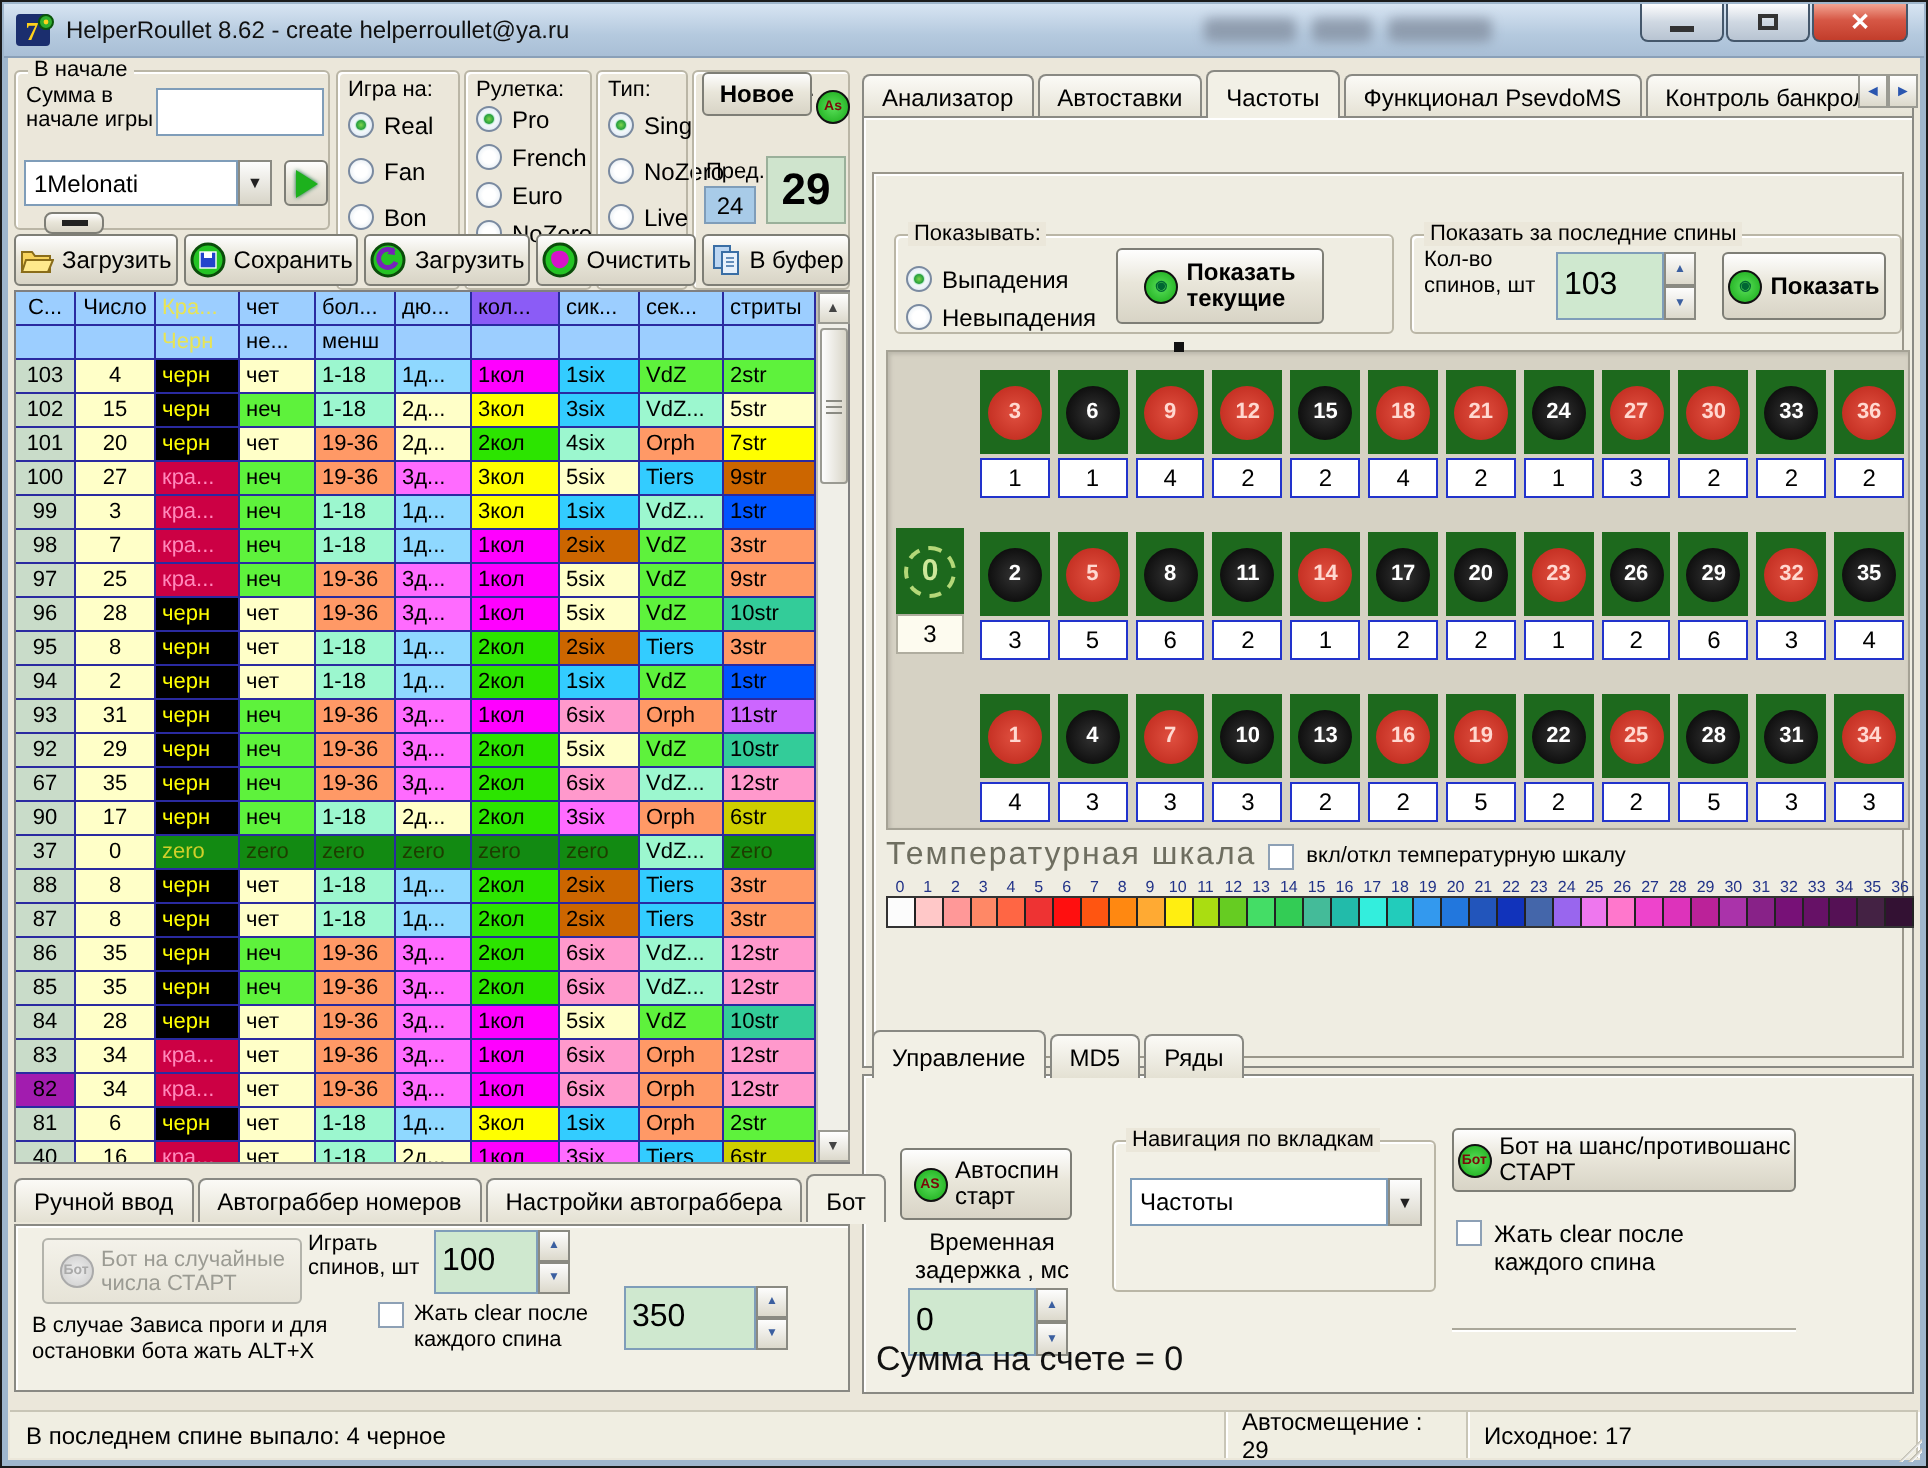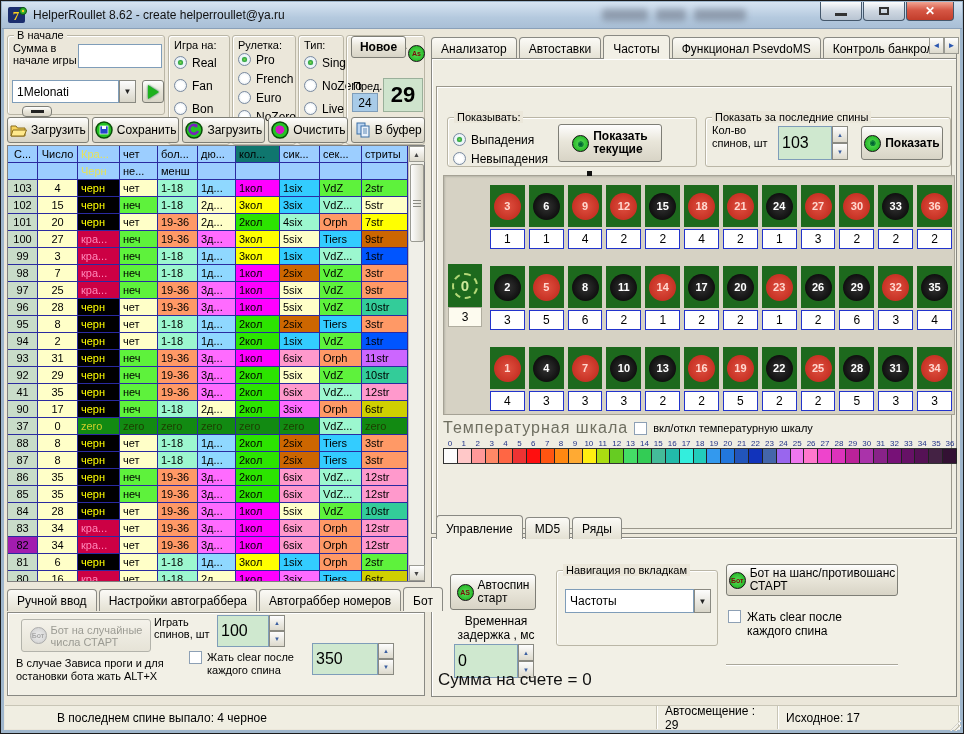--- a/index.html
+++ b/index.html
@@ -209,21 +209,21 @@
   .clear-row-r span { font-size:12px; line-height:14px; }
   .hline-r { position:absolute; left:294px; top:126px; width:172px; border-top:1px solid #aaa79a;
              border-bottom:1px solid #fff; }
   .sum-acct { position:absolute; left:6px; top:132px; font-size:17px; color:#111; }
 
   
   .statusbar { position:absolute; left:4px; right:4px; bottom:4px; height:24px; background:#f0eee2;
                border-top:1px solid #c8c5b6; display:flex; font-size:12px; }
   .statusbar .cell { border-right:1px solid #c8c5b6; box-shadow:1px 0 0 #fff; display:flex;
                      align-items:center; padding:0 8px; }
-  .st1 { width:608px;margin-left:44px; } .st2 { width:121px; } .st3 { flex:1; }
+  .st1 { width:608px; } .st2 { width:121px; } .st3 { flex:1; }
   .grip { position:absolute; right:2px; bottom:2px; width:12px; height:12px;
           background:linear-gradient(135deg, transparent 50%, #b5b2a3 50%, #fff 60%, transparent 60%,
           transparent 70%, #b5b2a3 70%, #fff 80%, transparent 80%); }
 </style>
 </head>
 <body>
 
 <div class="window">
 
   <div class="titlebar">
@@ -383,21 +383,21 @@
     </div>
 
     <div class="table-wrap">
       <div class="spin-grid" id="spin-grid">
           <div class="tcell c0" style="background: rgb(156, 206, 255); color: rgb(0, 0, 0);">С...</div>
           <div class="tcell c1" style="background: rgb(156, 206, 255); color: rgb(0, 0, 0);">Число</div>
           <div class="tcell c2" style="background: rgb(156, 206, 255); color: rgb(232, 228, 85);">Кра...</div>
           <div class="tcell c3" style="background: rgb(156, 206, 255); color: rgb(0, 0, 0);">чет</div>
           <div class="tcell c4" style="background: rgb(156, 206, 255); color: rgb(0, 0, 0);">бол...</div>
           <div class="tcell c5" style="background: rgb(156, 206, 255); color: rgb(0, 0, 0);">дю...</div>
-          <div class="tcell c6" style="background: #0f766e; color: rgb(0, 0, 0);">кол...</div>
+          <div class="tcell c6" style="background: #8b5cf6; color: rgb(0, 0, 0);">кол...</div>
           <div class="tcell c7" style="background: rgb(156, 206, 255); color: rgb(0, 0, 0);">сик...</div>
           <div class="tcell c8" style="background: rgb(156, 206, 255); color: rgb(0, 0, 0);">сек...</div>
           <div class="tcell c9" style="background: rgb(156, 206, 255); color: rgb(0, 0, 0);">стриты</div>
           <div class="tcell c0" style="background: rgb(156, 206, 255); color: rgb(0, 0, 0);"></div>
           <div class="tcell c1" style="background: rgb(156, 206, 255); color: rgb(0, 0, 0);"></div>
           <div class="tcell c2" style="background: rgb(156, 206, 255); color: rgb(232, 228, 85);">Черн</div>
           <div class="tcell c3" style="background: rgb(156, 206, 255); color: rgb(0, 0, 0);">не...</div>
           <div class="tcell c4" style="background: rgb(156, 206, 255); color: rgb(0, 0, 0);">менш</div>
           <div class="tcell c5" style="background: rgb(156, 206, 255); color: rgb(0, 0, 0);"></div>
           <div class="tcell c6" style="background: rgb(156, 206, 255); color: rgb(0, 0, 0);"></div>
@@ -517,21 +517,21 @@
           <div class="tcell c0" style="background: rgb(201, 220, 201); color: rgb(0, 0, 0);">92</div>
           <div class="tcell c1" style="background: rgb(255, 255, 200); color: rgb(0, 0, 0);">29</div>
           <div class="tcell c2" style="background: rgb(0, 0, 0); color: rgb(255, 255, 0);">черн</div>
           <div class="tcell c3" style="background: rgb(94, 242, 60); color: rgb(0, 0, 0);">неч</div>
           <div class="tcell c4" style="background: rgb(255, 153, 102); color: rgb(0, 0, 0);">19-36</div>
           <div class="tcell c5" style="background: rgb(255, 107, 255); color: rgb(0, 0, 0);">3д...</div>
           <div class="tcell c6" style="background: rgb(44, 228, 0); color: rgb(0, 0, 0);">2кол</div>
           <div class="tcell c7" style="background: rgb(255, 255, 200); color: rgb(0, 0, 0);">5six</div>
           <div class="tcell c8" style="background: rgb(94, 242, 60); color: rgb(0, 0, 0);">VdZ</div>
           <div class="tcell c9" style="background: rgb(51, 204, 153); color: rgb(0, 0, 0);">10str</div>
-          <div class="tcell c0" style="background: rgb(201, 220, 201); color: rgb(0, 0, 0);">41</div>
+          <div class="tcell c0" style="background: rgb(201, 220, 201); color: rgb(0, 0, 0);">67</div>
           <div class="tcell c1" style="background: rgb(255, 255, 200); color: rgb(0, 0, 0);">35</div>
           <div class="tcell c2" style="background: rgb(0, 0, 0); color: rgb(255, 255, 0);">черн</div>
           <div class="tcell c3" style="background: rgb(94, 242, 60); color: rgb(0, 0, 0);">неч</div>
           <div class="tcell c4" style="background: rgb(255, 153, 102); color: rgb(0, 0, 0);">19-36</div>
           <div class="tcell c5" style="background: rgb(255, 107, 255); color: rgb(0, 0, 0);">3д...</div>
           <div class="tcell c6" style="background: rgb(44, 228, 0); color: rgb(0, 0, 0);">2кол</div>
           <div class="tcell c7" style="background: rgb(255, 153, 204); color: rgb(0, 0, 0);">6six</div>
           <div class="tcell c8" style="background: rgb(156, 247, 207); color: rgb(0, 0, 0);">VdZ...</div>
           <div class="tcell c9" style="background: rgb(255, 153, 204); color: rgb(0, 0, 0);">12str</div>
           <div class="tcell c0" style="background: rgb(201, 220, 201); color: rgb(0, 0, 0);">90</div>
@@ -627,21 +627,21 @@
           <div class="tcell c0" style="background: rgb(201, 220, 201); color: rgb(0, 0, 0);">81</div>
           <div class="tcell c1" style="background: rgb(255, 255, 200); color: rgb(0, 0, 0);">6</div>
           <div class="tcell c2" style="background: rgb(0, 0, 0); color: rgb(255, 255, 0);">черн</div>
           <div class="tcell c3" style="background: rgb(255, 255, 200); color: rgb(0, 0, 0);">чет</div>
           <div class="tcell c4" style="background: rgb(156, 247, 207); color: rgb(0, 0, 0);">1-18</div>
           <div class="tcell c5" style="background: rgb(143, 216, 255); color: rgb(0, 0, 0);">1д...</div>
           <div class="tcell c6" style="background: rgb(255, 255, 0); color: rgb(0, 0, 0);">3кол</div>
           <div class="tcell c7" style="background: rgb(51, 204, 255); color: rgb(0, 0, 0);">1six</div>
           <div class="tcell c8" style="background: rgb(255, 153, 102); color: rgb(0, 0, 0);">Orph</div>
           <div class="tcell c9" style="background: rgb(94, 242, 60); color: rgb(0, 0, 0);">2str</div>
-          <div class="tcell c0" style="background: rgb(201, 220, 201); color: rgb(0, 0, 0);">80</div>
+          <div class="tcell c0" style="background: rgb(201, 220, 201); color: rgb(0, 0, 0);">40</div>
           <div class="tcell c1" style="background: rgb(255, 255, 200); color: rgb(0, 0, 0);">16</div>
           <div class="tcell c2" style="background: rgb(204, 0, 68); color: rgb(255, 136, 187);">кра...</div>
           <div class="tcell c3" style="background: rgb(255, 255, 200); color: rgb(0, 0, 0);">чет</div>
           <div class="tcell c4" style="background: rgb(156, 247, 207); color: rgb(0, 0, 0);">1-18</div>
           <div class="tcell c5" style="background: rgb(255, 255, 200); color: rgb(0, 0, 0);">2д...</div>
           <div class="tcell c6" style="background: rgb(255, 0, 255); color: rgb(0, 0, 0);">1кол</div>
           <div class="tcell c7" style="background: rgb(255, 107, 255); color: rgb(0, 0, 0);">3six</div>
           <div class="tcell c8" style="background: rgb(51, 204, 255); color: rgb(0, 0, 0);">Tiers</div>
           <div class="tcell c9" style="background: rgb(207, 207, 0); color: rgb(0, 0, 0);">6str</div>
         </div>
@@ -652,22 +652,22 @@
             <i></i>
             <i></i>
           </div>
         <div class="vspace"></div>
         <div class="varrow">▼</div>
       </div>
     </div>
 
     <div class="tabrow left-tabs" id="left-tabs">
         <div class="tab">Ручной ввод</div>
+        <div class="tab">Автограббер номеров</div>
         <div class="tab">Настройки автограббера</div>
-        <div class="tab">Автограббер номеров</div>
         <div class="tab active">Бот</div>
       </div>
     <div class="bot-panel">
       <div class="btn disabled" id="btn-randbot">
         <div class="icon-circle small gray">Бот</div>
         <span id="randbot-label">Бот на случайные<br>числа СТАРТ</span>
       </div>
       <div class="play-spins-label" id="playspins-label">Играть<br>спинов, шт</div>
       <div class="spinner" id="spin-playcount">
         <div class="num">100</div>

